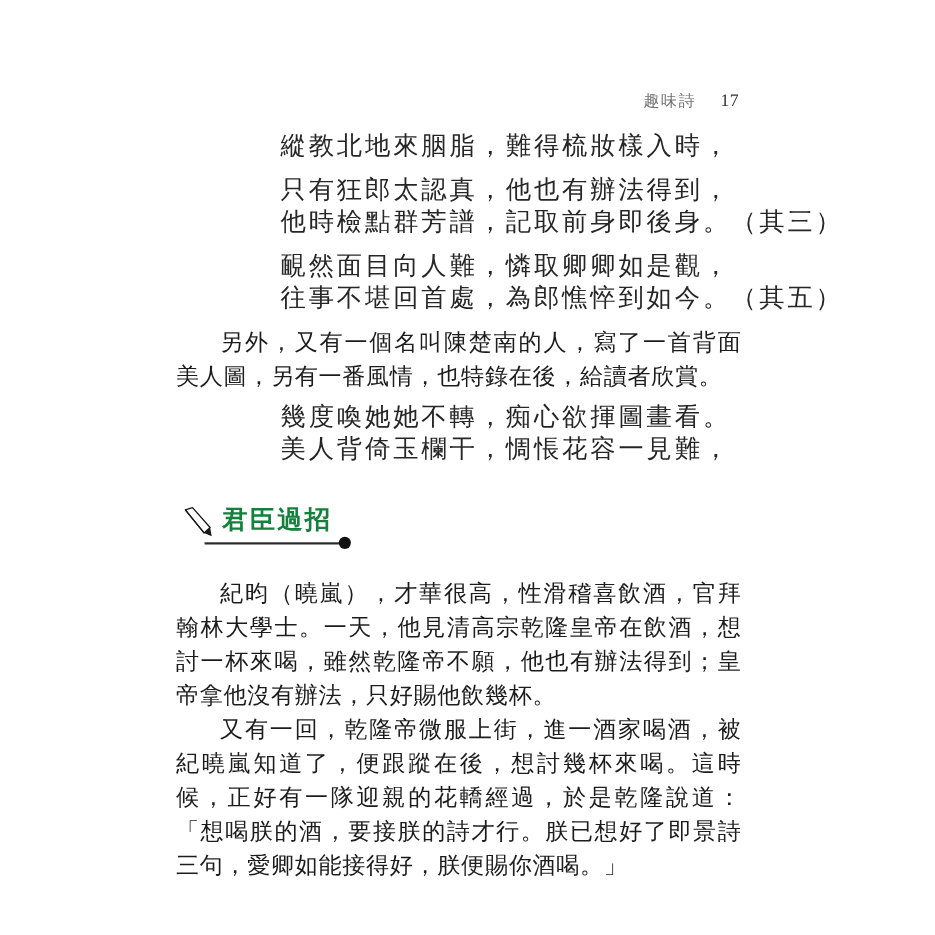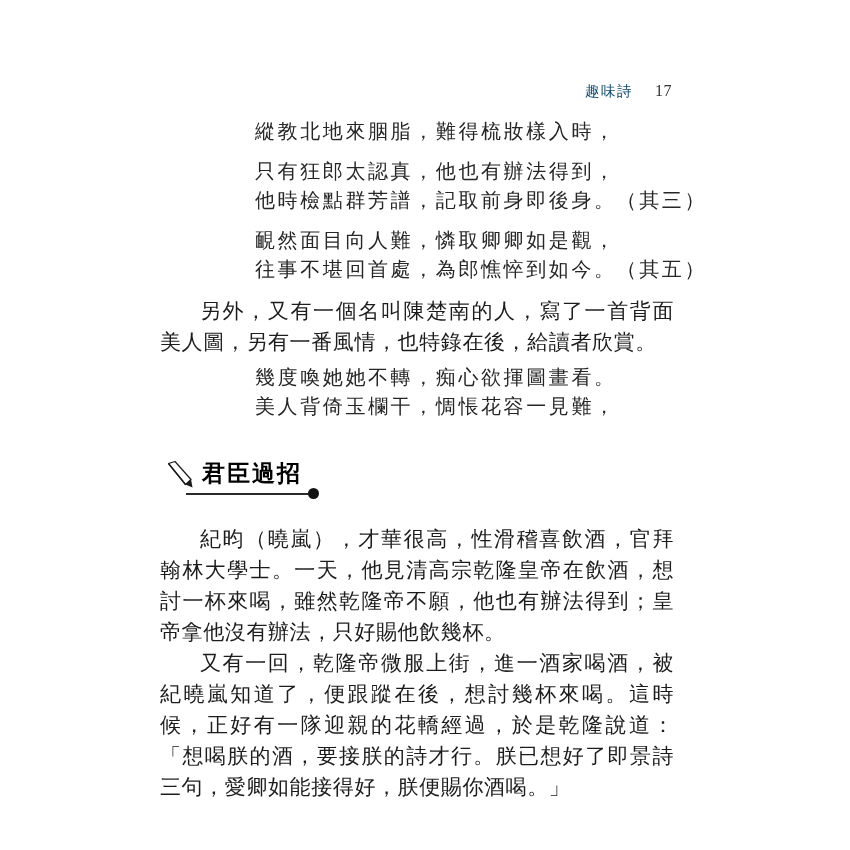--- a/index.html
+++ b/index.html
@@ -33,21 +33,21 @@
     height: 24px;
     display: flex;
     justify-content: flex-end;
     align-items: baseline;
     gap: 22px;
   }
   .running-head .chapter {
     font-family: "DejaVu Serif", "Liberation Serif", serif;
     font-size: 14.5px;
     letter-spacing: 1.5px;
-    color: #0c4a6e;
+    color: #737373;
   }
   .running-head .folio {
     font-family: "Liberation Serif", "DejaVu Serif", serif;
     font-size: 16px;
     color: #333333;
     letter-spacing: 0.5px;
   }
 
   
   .column {
@@ -58,22 +58,22 @@
   }
 
   
   .verse {
     margin: 0 0 11px 0;
     padding: 0;
   }
   .verse .vline {
     display: block;
     margin-left: 95px;
-    font-family: Liberation Mono, monospace;
-    font-size: 20px;
+    font-family: Liberation Serif, serif;
+    font-size: 23px;
     line-height: 29px;
     letter-spacing: 2.6px;
     color: #262626;
     white-space: nowrap;
   }
 
   
   .para {
     margin: 0;
     padding: 0;
@@ -109,21 +109,21 @@
     height: 30px;
   }
   .section-head .head-text {
     position: absolute;
     left: 42px;
     top: 0px;
     font-family: "DejaVu Serif", "Liberation Serif", serif;
     font-weight: bold;
     font-size: 23px;
     letter-spacing: 2px;
-    color: #000000;
+    color: #15803d;
     line-height: 30px;
     white-space: nowrap;
   }
   .section-head .rule {
     position: absolute;
     left: 26px;
     top: 35px;
     width: 126px;
     height: 1.6px;
     background: #2a2a2a;

